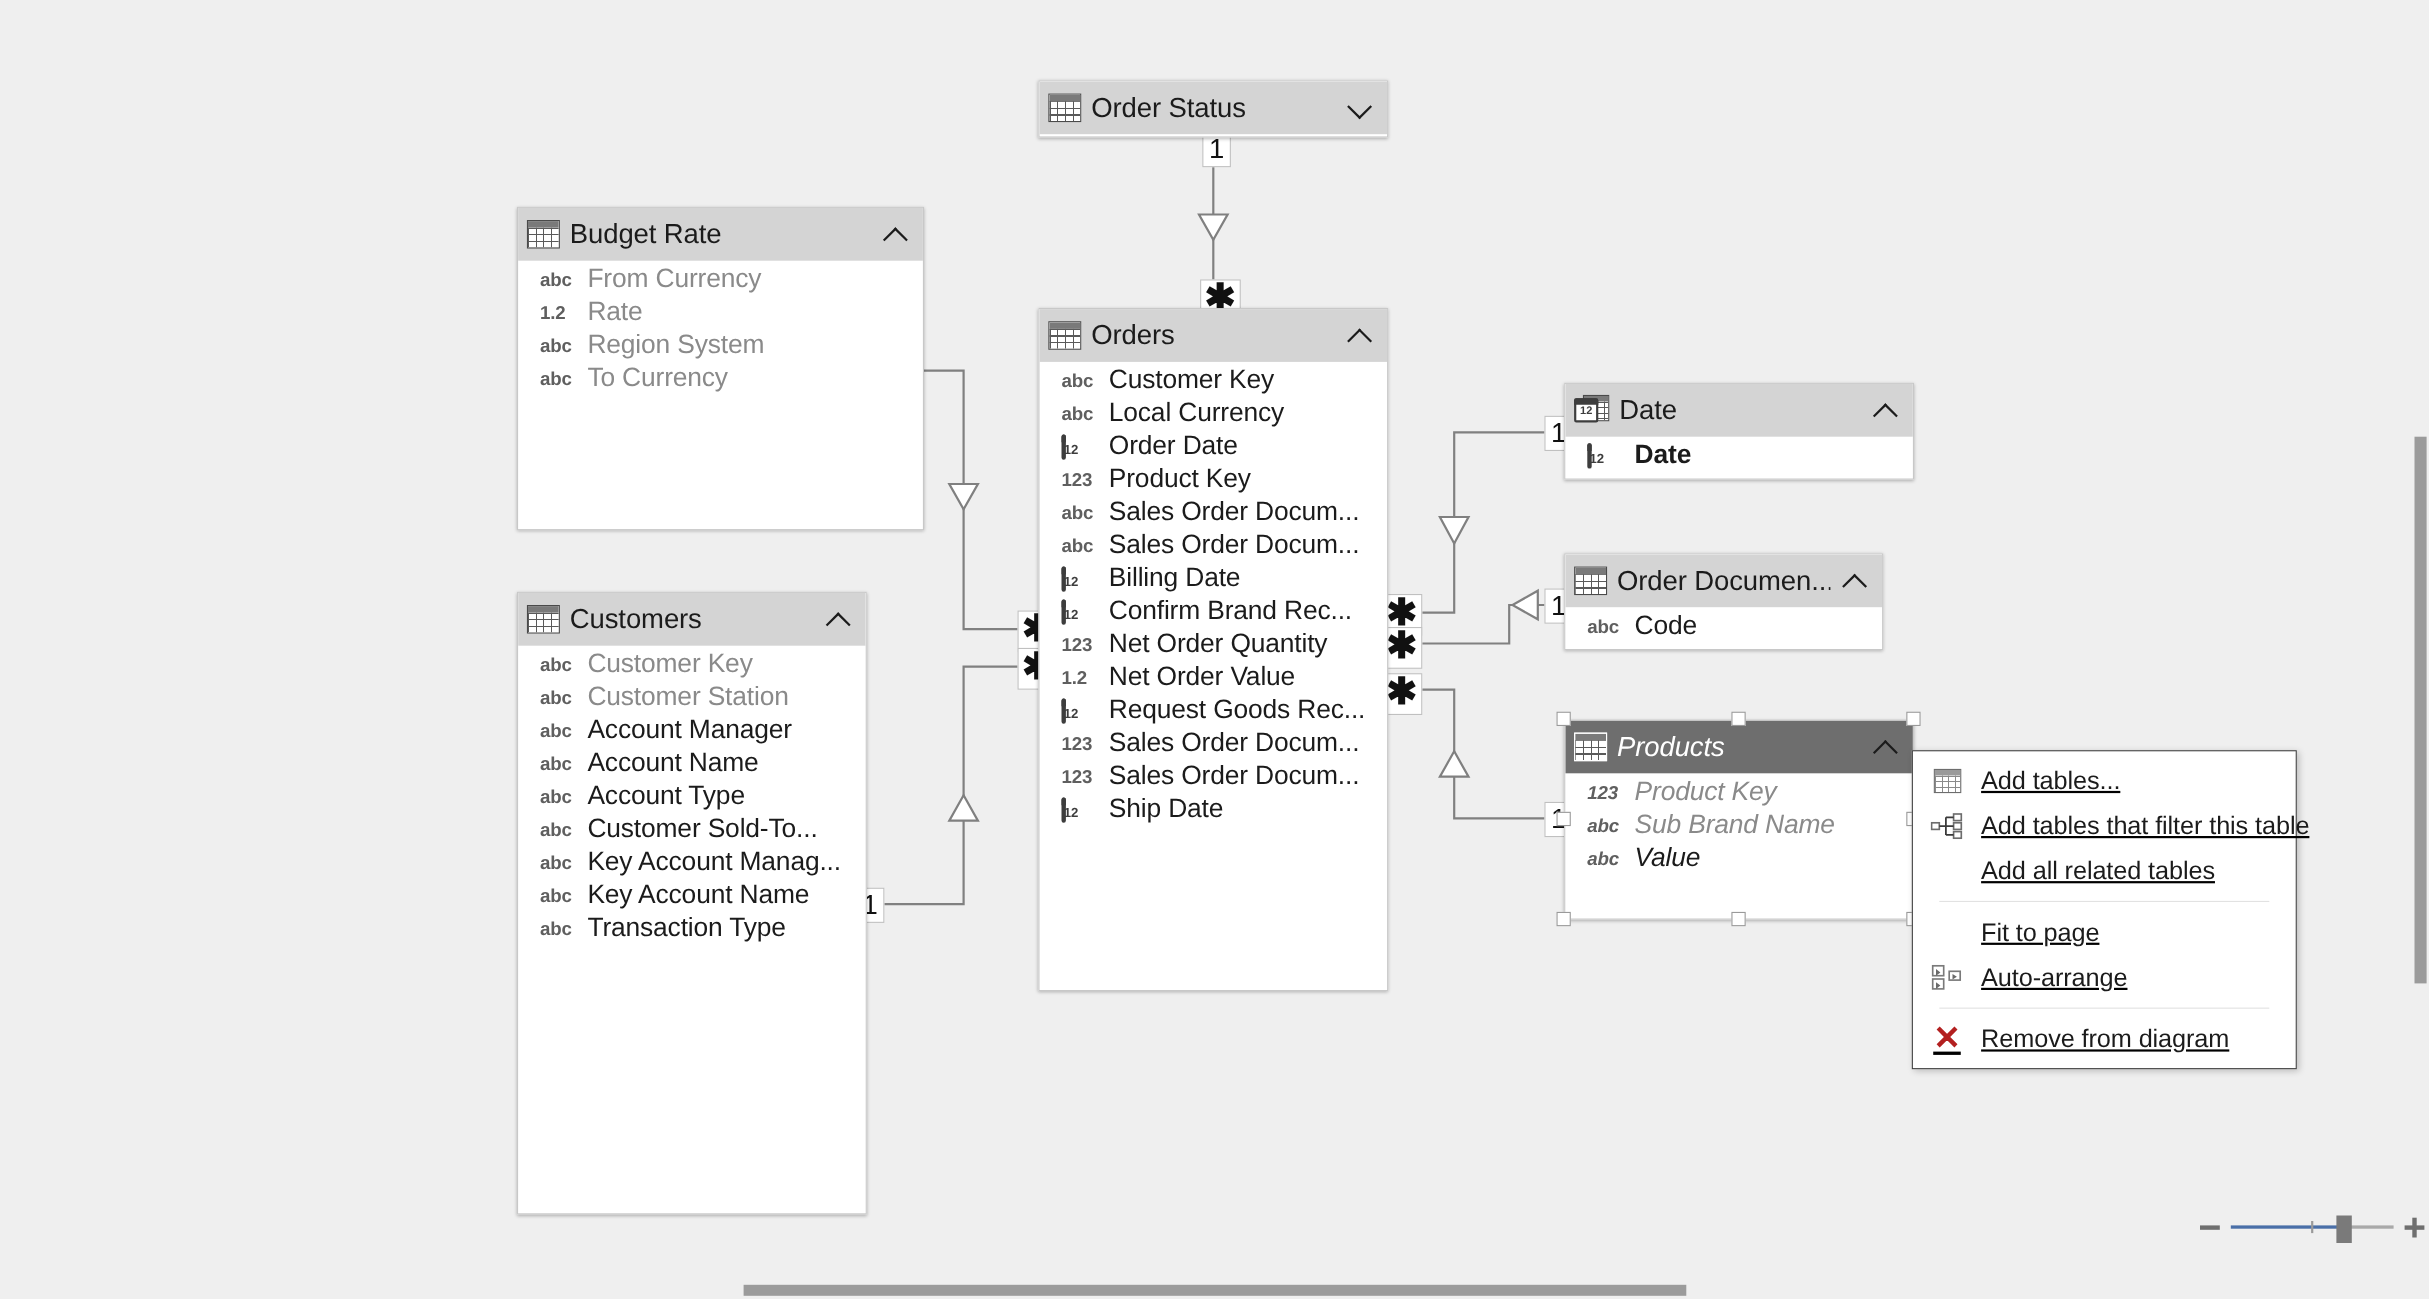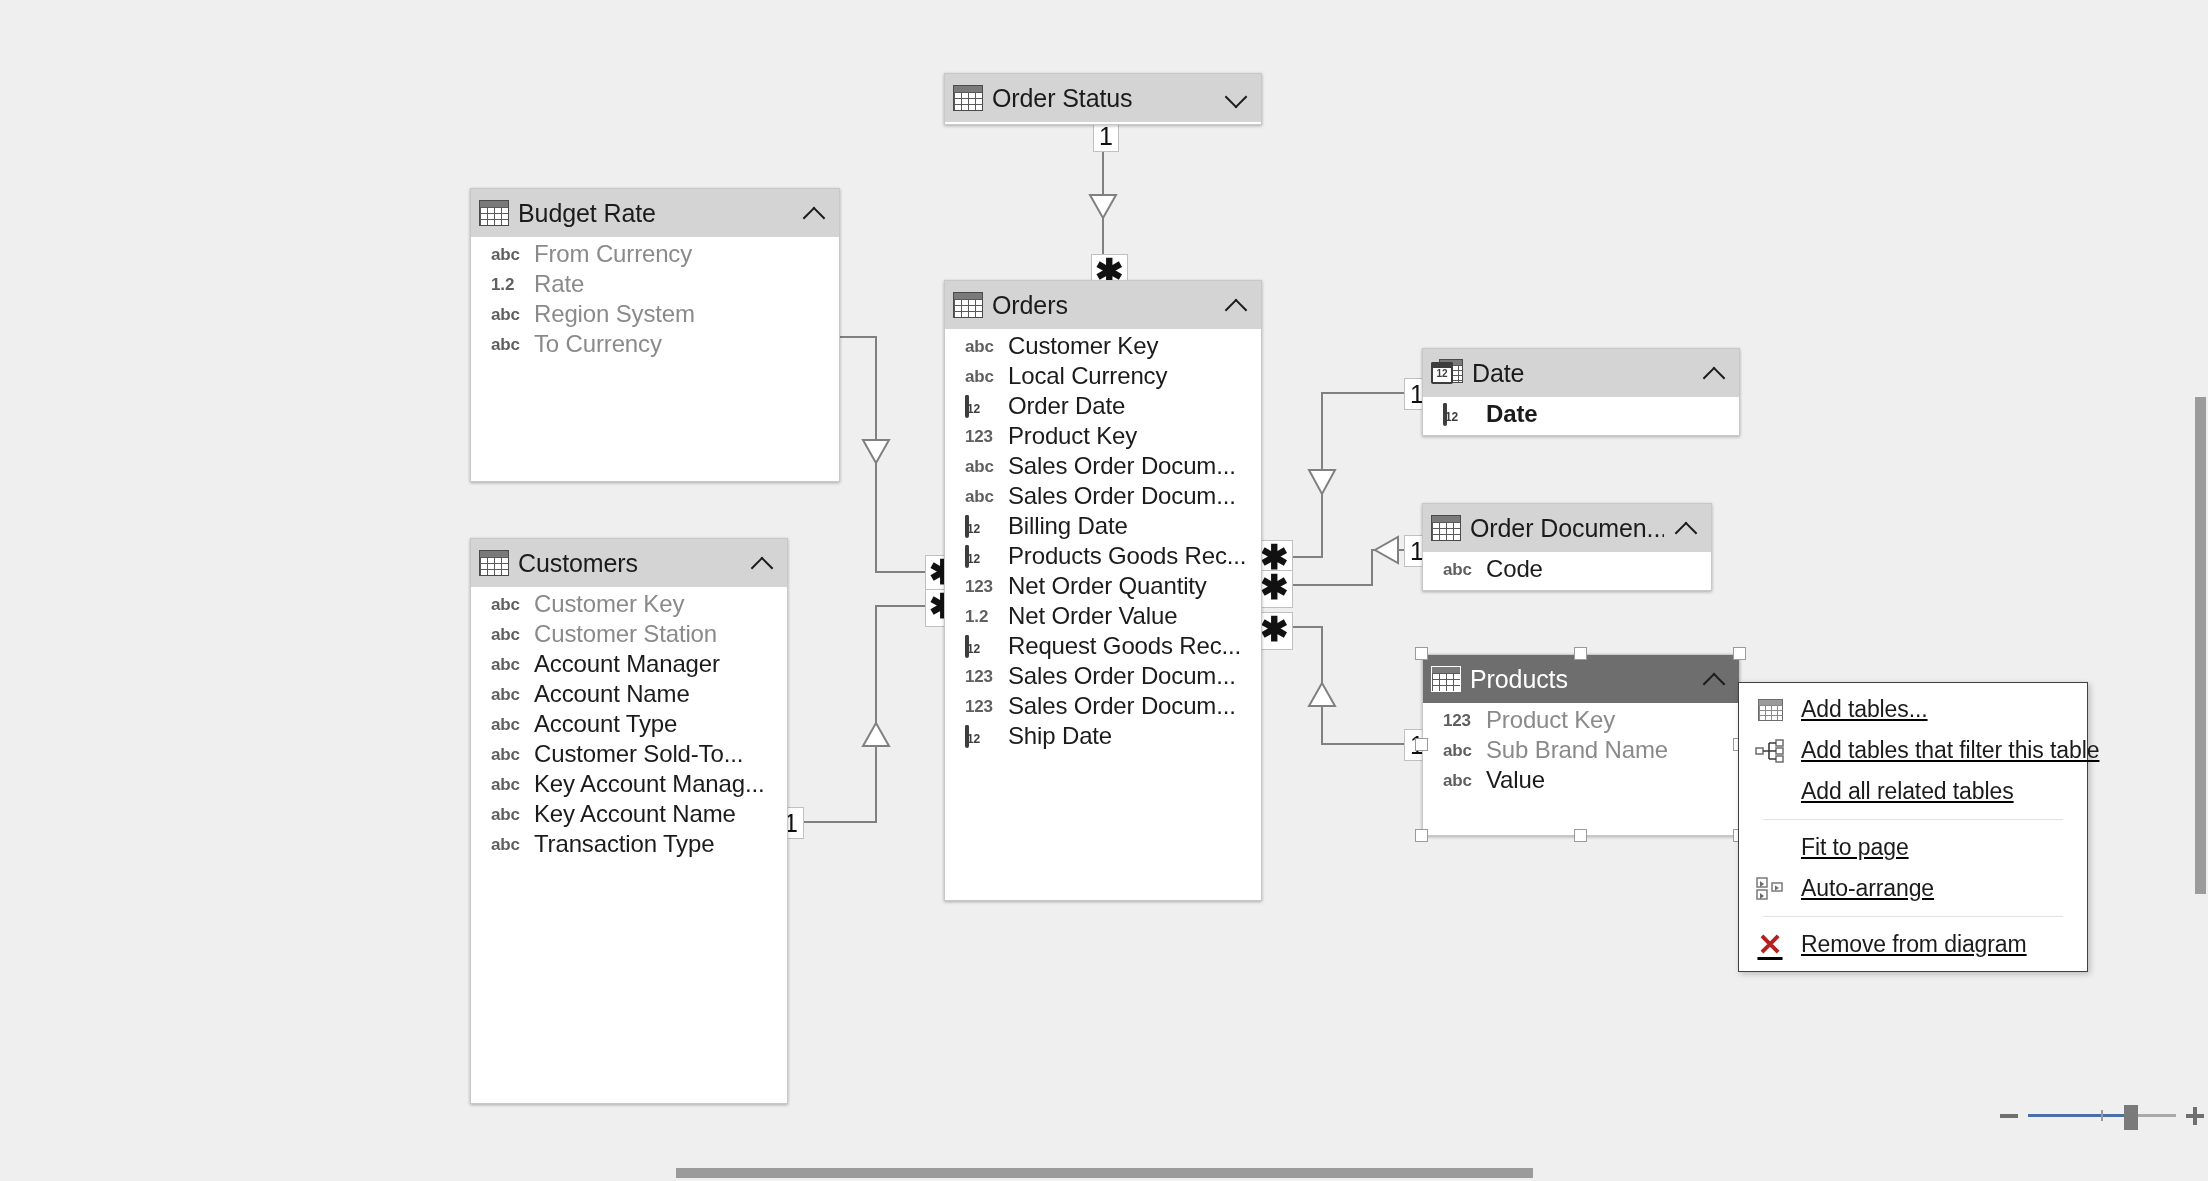--- a/index.html
+++ b/index.html
@@ -415,21 +415,21 @@
       <div class="fld">
         <span class="fld-type">abc</span>
         <span>Sales Order Docum...</span>
       </div>
       <div class="fld">
         <span class="fld-type"><span class="calglyph"><span>12</span></span></span>
         <span>Billing Date</span>
       </div>
       <div class="fld">
         <span class="fld-type"><span class="calglyph"><span>12</span></span></span>
-        <span>Products Goods Rec...</span>
+        <span>Confirm Brand Rec...</span>
       </div>
       <div class="fld">
         <span class="fld-type">123</span>
         <span>Net Order Quantity</span>
       </div>
       <div class="fld">
         <span class="fld-type">1.2</span>
         <span>Net Order Value</span>
       </div>
       <div class="fld">
@@ -481,21 +481,21 @@
       <span class="chev up"></span>
     </div>
     <div class="tbl-body">
       <div class="fld">
         <span class="fld-type">abc</span>
         <span>Code</span>
       </div>
     </div>
   </div>
 
-  <div class="tbl selected" id="t-products" style="left:1422px; top:654px; width:318px; height:182px;">
+  <div class="tbl selected" id="t-products" style="left:1422px; top:654px; width:318px; height:182px;font-style:italic;">
     <div class="tbl-head">
       <span class="tglyph">
           <i></i>
         </span>
       <span class="tbl-title">Products</span>
       <span class="chev up"></span>
     </div>
     <div class="tbl-body">
       <div class="fld dim">
         <span class="fld-type">123</span>

